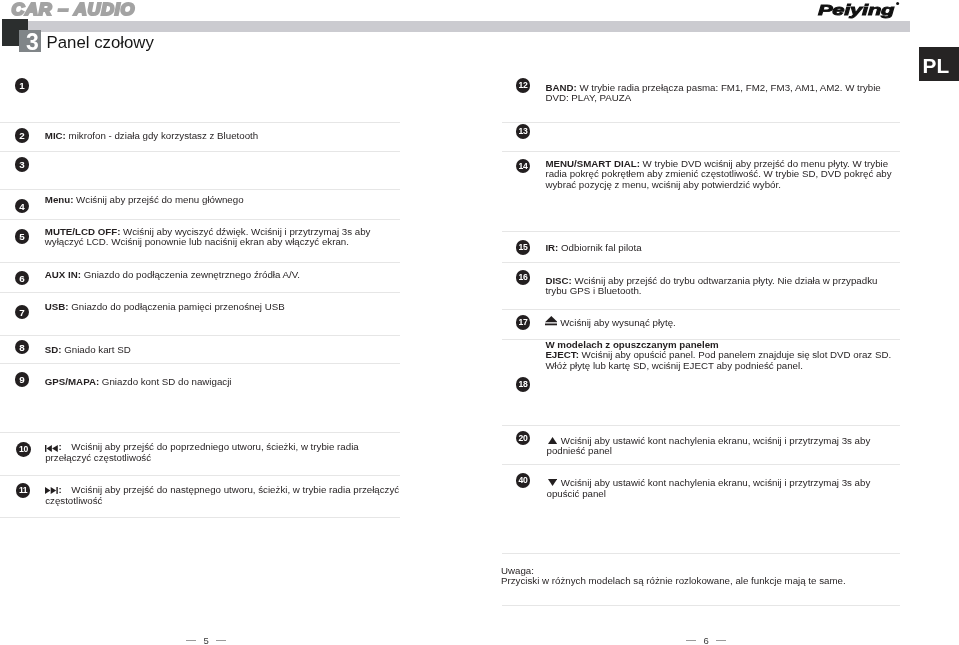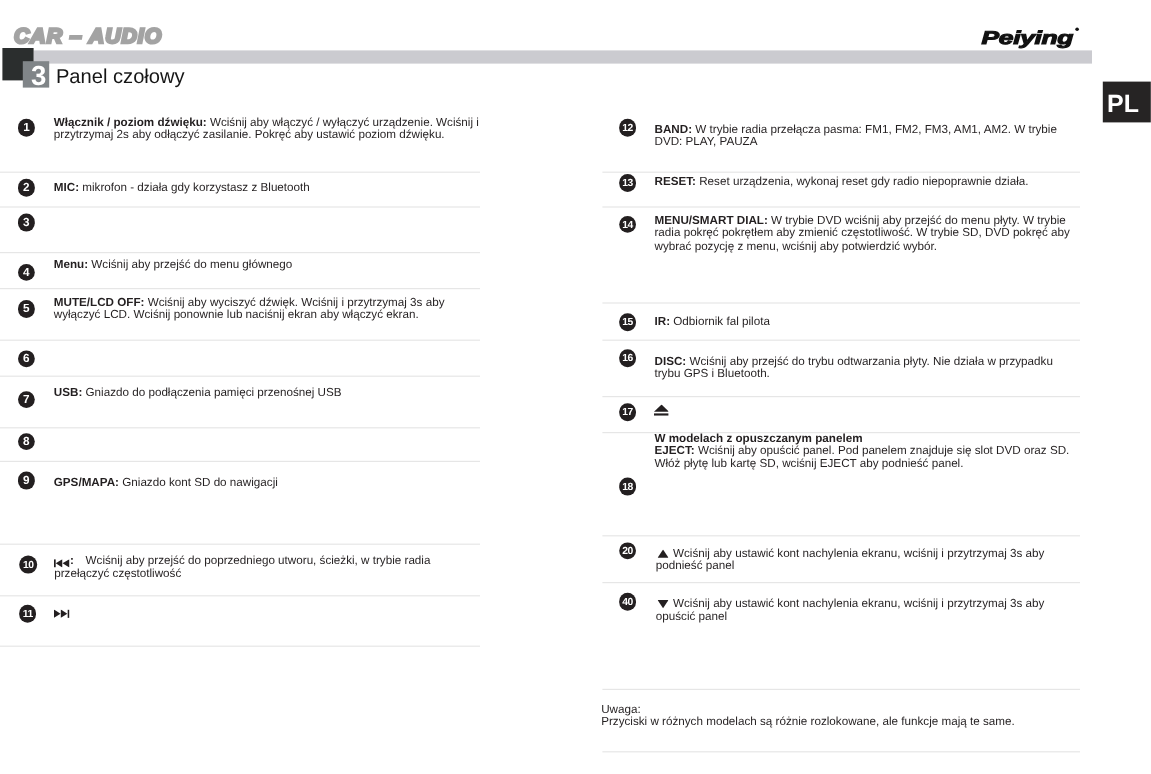--- a/index.html
+++ b/index.html
@@ -1,19 +1,19 @@
 <!DOCTYPE html>
 <html><head>
 <meta charset="utf-8">
 <title>Panel czolowy</title>
 <style>
   html,body{margin:0;padding:0;}
   body{width:959px;height:645px;background:#ffffff;font-family:"Liberation Sans",sans-serif;
        color:#231f20;overflow:hidden;position:relative;-webkit-font-smoothing:antialiased;}
-  .page{position:absolute;inset:0;width:959px;height:599px;margin-top:21px;}
+  .page{position:absolute;inset:0;width:959px;height:599px;}
 
   
   .brandlogo{position:absolute;left:0px;top:0px;}
   .brandlogo text{font-family:"Liberation Sans",sans-serif;font-weight:bold;font-style:italic;}
   .peilogo{position:absolute;left:800px;top:0px;}
   .peilogo text{font-family:"Liberation Sans",sans-serif;font-weight:bold;font-style:italic;}
   .graybar{position:absolute;left:28px;top:20.5px;width:882px;height:11px;background:#cbcbd0;}
   .darkbox{position:absolute;left:1.5px;top:18.6px;width:26.5px;height:27.2px;background:#2b2e2e;}
   .numbox{position:absolute;left:18.7px;top:30px;width:22.4px;height:21.8px;background:#808588;overflow:hidden;}
   .numbox span{position:absolute;left:2.4px;top:-0.3px;width:22.4px;height:21.8px;color:#ffffff;
@@ -72,99 +72,105 @@
   <div class="sep sepL" style="top:219.0px"></div>
   <div class="sep sepL" style="top:262.1px"></div>
   <div class="sep sepL" style="top:291.8px"></div>
   <div class="sep sepL" style="top:334.5px"></div>
   <div class="sep sepL" style="top:362.5px"></div>
   <div class="sep sepL" style="top:432.1px"></div>
   <div class="sep sepL" style="top:475.2px"></div>
   <div class="sep sepL" style="top:516.5px"></div>
 
   <div class="bullet b1" style="left:14.8px;top:78.3px">1</div>
-  <div class="txt" style="left:44.8px;top:76.8px;width:356px">
-    <b>Włącznik / poziom dźwięku:</b><span> Wciśnij aby włączyć / wyłączyć urządzenie. Wciśnij i przytrzymaj 2s aby odłączyć zasilanie. Pokręć aby ustawić poziom dźwięku.</span>
-  </div>
 
   <div class="bullet b1" style="left:14.6px;top:128.2px">2</div>
   <div class="txt" style="left:44.8px;top:130.8px;width:352px">
     <b>MIC:</b><span> mikrofon - działa gdy korzystasz z Bluetooth</span>
   </div>
 
   <div class="bullet b1" style="left:14.7px;top:157.0px">3</div>
 
   <div class="bullet b1" style="left:14.7px;top:198.8px">4</div>
   <div class="txt" style="left:44.8px;top:194.8px;width:352px">
     <b>Menu:</b><span> Wciśnij aby przejść do menu głównego</span>
   </div>
 
   <div class="bullet b1" style="left:14.7px;top:229.1px">5</div>
   <div class="txt" style="left:44.8px;top:226.8px;width:352px">
     <b>MUTE/LCD OFF:</b><span> Wciśnij aby wyciszyć dźwięk. Wciśnij i przytrzymaj 3s aby wyłączyć LCD. Wciśnij ponownie lub naciśnij ekran aby włączyć ekran.</span>
   </div>
 
   <div class="bullet b1" style="left:14.7px;top:270.9px">6</div>
+  <div class="txt" style="left:44.8px;top:270.1px;width:352px">
+    <b>AUX IN:</b><span> Gniazdo do podłączenia zewnętrznego źródła A/V.</span>
+  </div>
 
   <div class="bullet b1" style="left:14.7px;top:304.8px">7</div>
   <div class="txt" style="left:44.8px;top:302.1px;width:352px">
     <b>USB:</b><span> Gniazdo do podłączenia pamięci przenośnej USB</span>
   </div>
 
   <div class="bullet b1" style="left:14.7px;top:339.7px">8</div>
+  <div class="txt" style="left:44.8px;top:344.8px;width:352px">
+    <b>SD:</b><span> Gniado kart SD</span>
+  </div>
 
   <div class="bullet b1" style="left:14.7px;top:372.3px">9</div>
   <div class="txt" style="left:44.8px;top:377.1px;width:352px">
     <b>GPS/MAPA:</b><span> Gniazdo kont SD do nawigacji</span>
   </div>
 
   <div class="bullet b2" style="left:16.1px;top:442.1px">10</div>
   <div class="txt" style="left:45.2px;top:442.1px;width:356px">
     <b style="padding-left:13.2px">:</b><span style="padding-left:7px">  Wciśnij aby przejść do poprzedniego utworu, ścieżki, w trybie radia przełączyć częstotliwość</span>
   </div>
 
   <div class="bullet b2" style="left:15.7px;top:483.1px">11</div>
+  <div class="txt" style="left:45.2px;top:485.2px;width:356px">
+    <b style="padding-left:13.2px">:</b><span style="padding-left:7px">  Wciśnij aby przejść do następnego utworu, ścieżki, w trybie radia przełączyć częstotliwość</span>
+  </div>
 
   <div class="sep sepR" style="top:122px"></div>
   <div class="sep sepR" style="top:151px"></div>
   <div class="sep sepR" style="top:230.6px"></div>
   <div class="sep sepR" style="top:262px"></div>
   <div class="sep sepR" style="top:308.8px"></div>
   <div class="sep sepR" style="top:338.6px"></div>
   <div class="sep sepR" style="top:424.6px"></div>
   <div class="sep sepR" style="top:463.6px"></div>
   <div class="sep sepR" style="top:553px"></div>
   <div class="sep sepR" style="top:605px"></div>
 
   <div class="bullet b2" style="left:515.5px;top:78.0px">12</div>
   <div class="txt" style="left:545.4px;top:82.5px;width:340px">
     <b>BAND:</b><span> W trybie radia przełącza pasma: FM1, FM2, FM3, AM1, AM2. W trybie DVD: PLAY, PAUZA</span>
   </div>
 
   <div class="bullet b2" style="left:515.5px;top:124px">13</div>
-  <div class="txt" style="left:545.4px;top:126.2px;width:350px">
-    <b>RESET:</b><span> Reset urządzenia, wykonaj reset gdy radio niepoprawnie działa.</span>
-  </div>
 
   <div class="bullet b2" style="left:515.5px;top:158.7px">14</div>
   <div class="txt" style="left:545.4px;top:158.8px;width:350px">
     <b>MENU/SMART DIAL:</b><span> W trybie DVD wciśnij aby przejść do menu płyty. W trybie radia pokręć pokrętłem aby zmienić częstotliwość. W trybie SD, DVD pokręć aby wybrać pozycję z menu, wciśnij aby potwierdzić wybór.</span>
   </div>
 
   <div class="bullet b2" style="left:515.6px;top:239.8px">15</div>
   <div class="txt" style="left:545.4px;top:242.6px;width:340px">
     <b>IR:</b><span> Odbiornik fal pilota</span>
   </div>
 
   <div class="bullet b2" style="left:515.6px;top:270.2px">16</div>
   <div class="txt" style="left:545.4px;top:275.7px;width:340px">
     <b>DISC:</b><span> Wciśnij aby przejść do trybu odtwarzania płyty. Nie działa w przypadku trybu GPS i Bluetooth.</span>
   </div>
 
   <div class="bullet b2" style="left:515.6px;top:315.0px">17</div>
+  <div class="txt" style="left:546.5px;top:317.8px;width:340px">
+    <span style="padding-left:13.7px"> Wciśnij aby wysunąć płytę.</span>
+  </div>
 
   <div class="bullet b2" style="left:515.6px;top:377px">18</div>
   <div class="txt" style="left:545.4px;top:339.8px;width:352px">
     <b>W modelach z opuszczanym panelem</b><br><b>EJECT:</b><span> Wciśnij aby opuścić panel. Pod panelem znajduje się slot DVD oraz SD. Włóż płytę lub kartę SD, wciśnij EJECT aby podnieść panel.</span>
   </div>
 
   <div class="bullet b2" style="left:515.6px;top:430.7px">20</div>
   <div class="txt" style="left:546.5px;top:435.8px;width:340px">
     <span style="padding-left:14.3px"> Wciśnij aby ustawić kont nachylenia ekranu, wciśnij i przytrzymaj 3s aby podnieść panel</span>
   </div>

